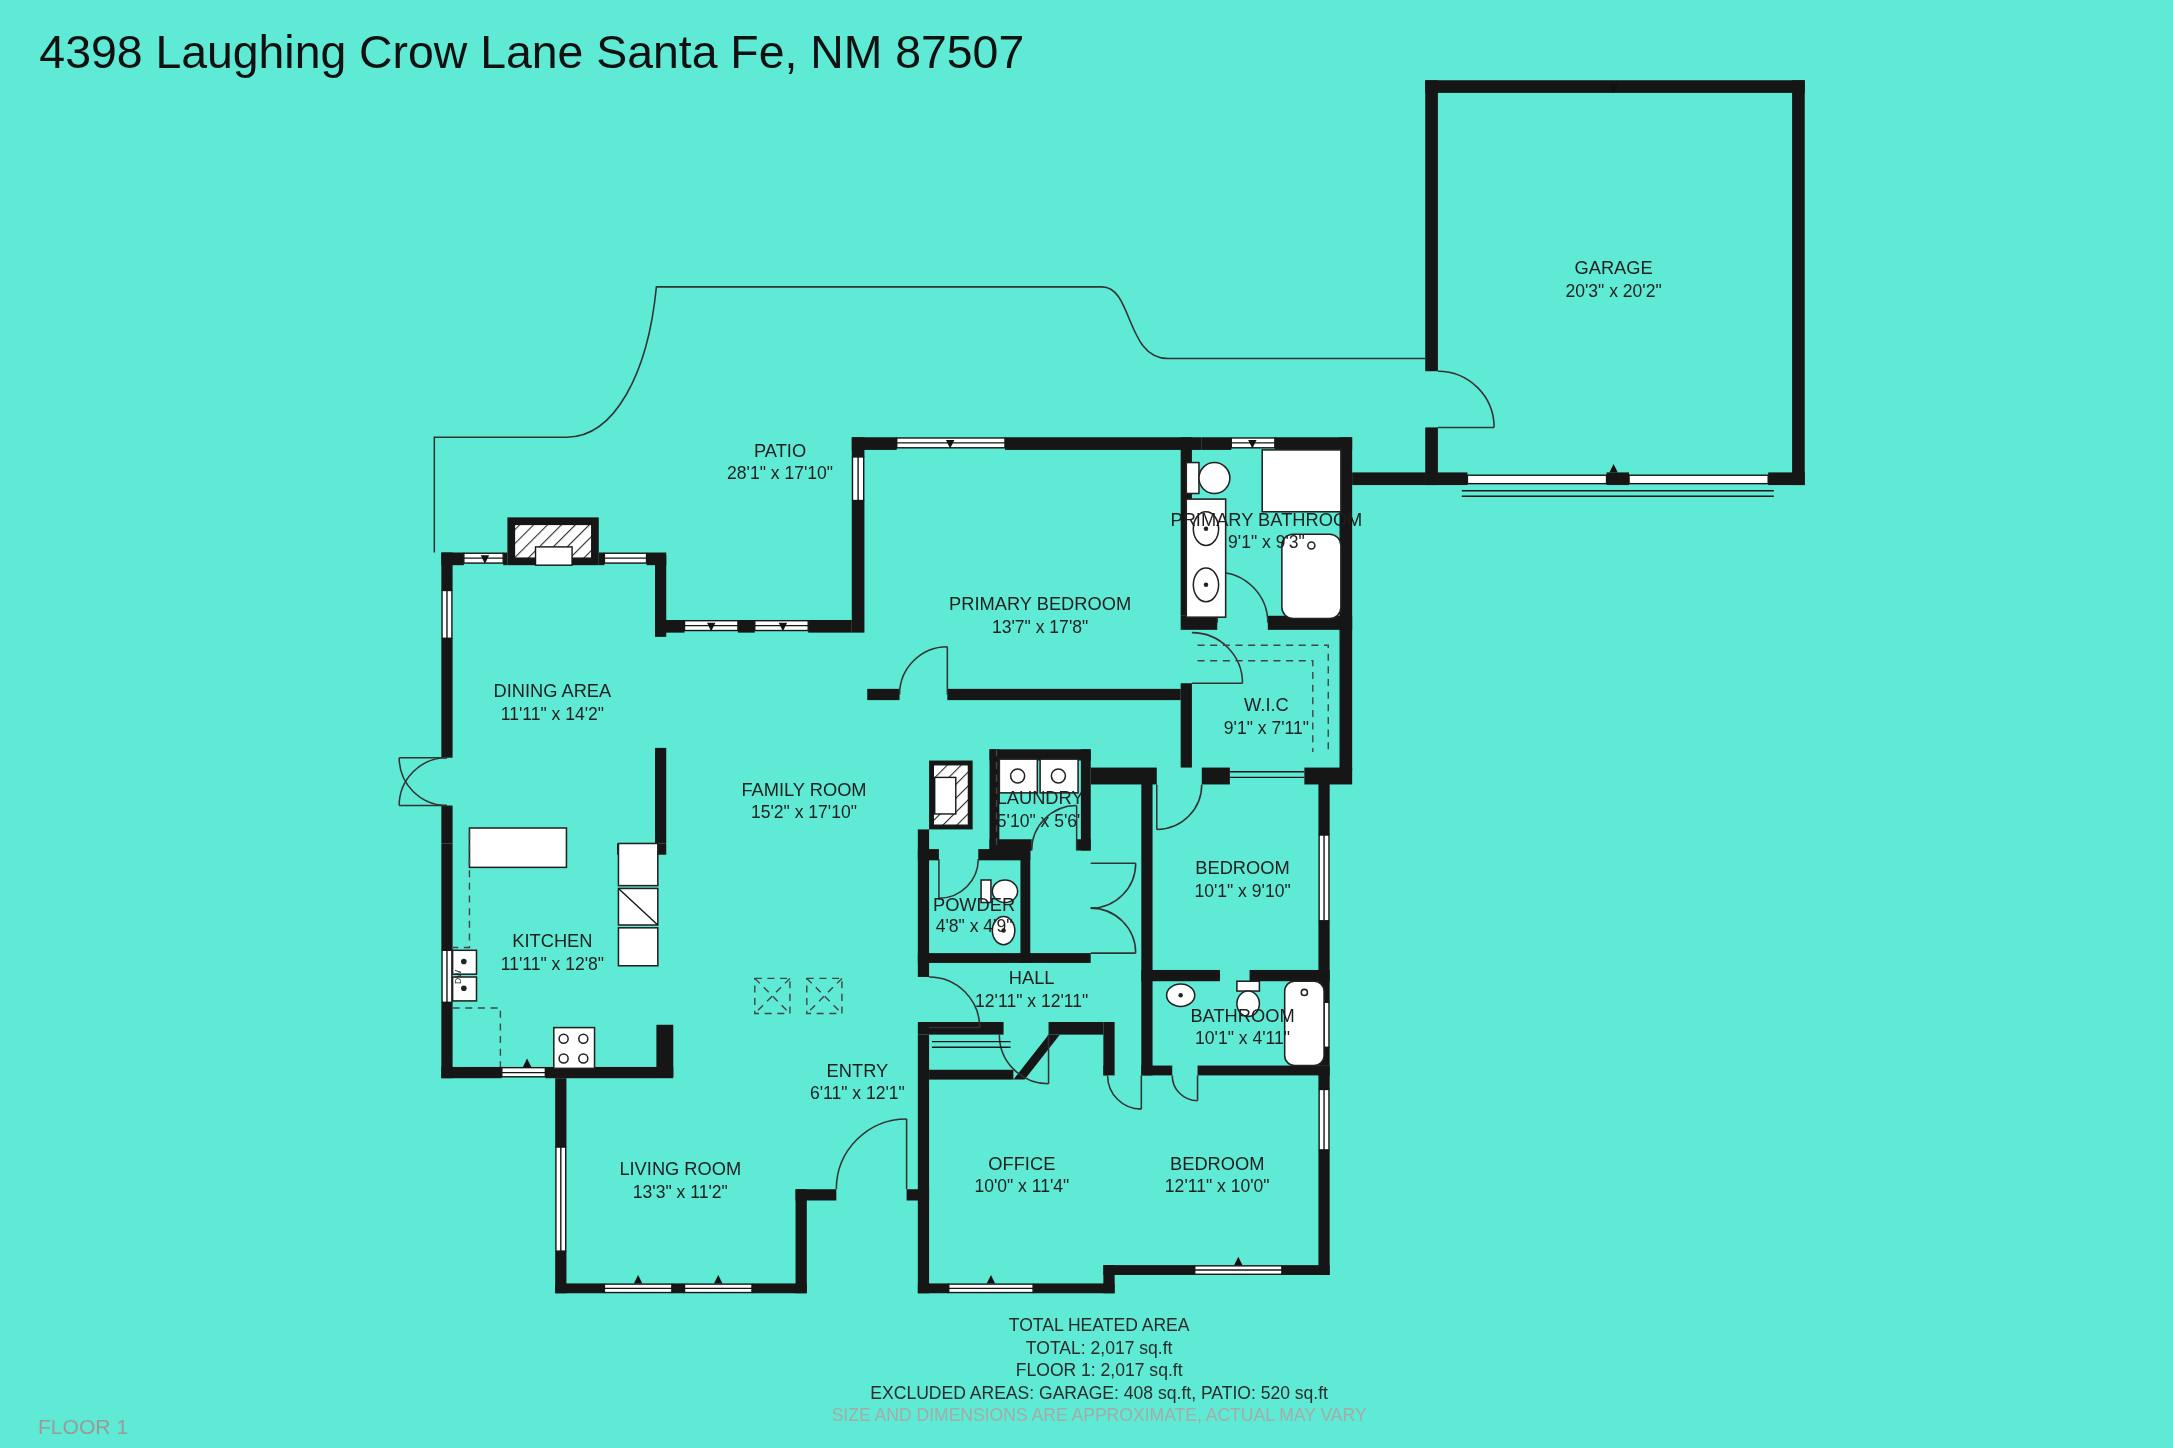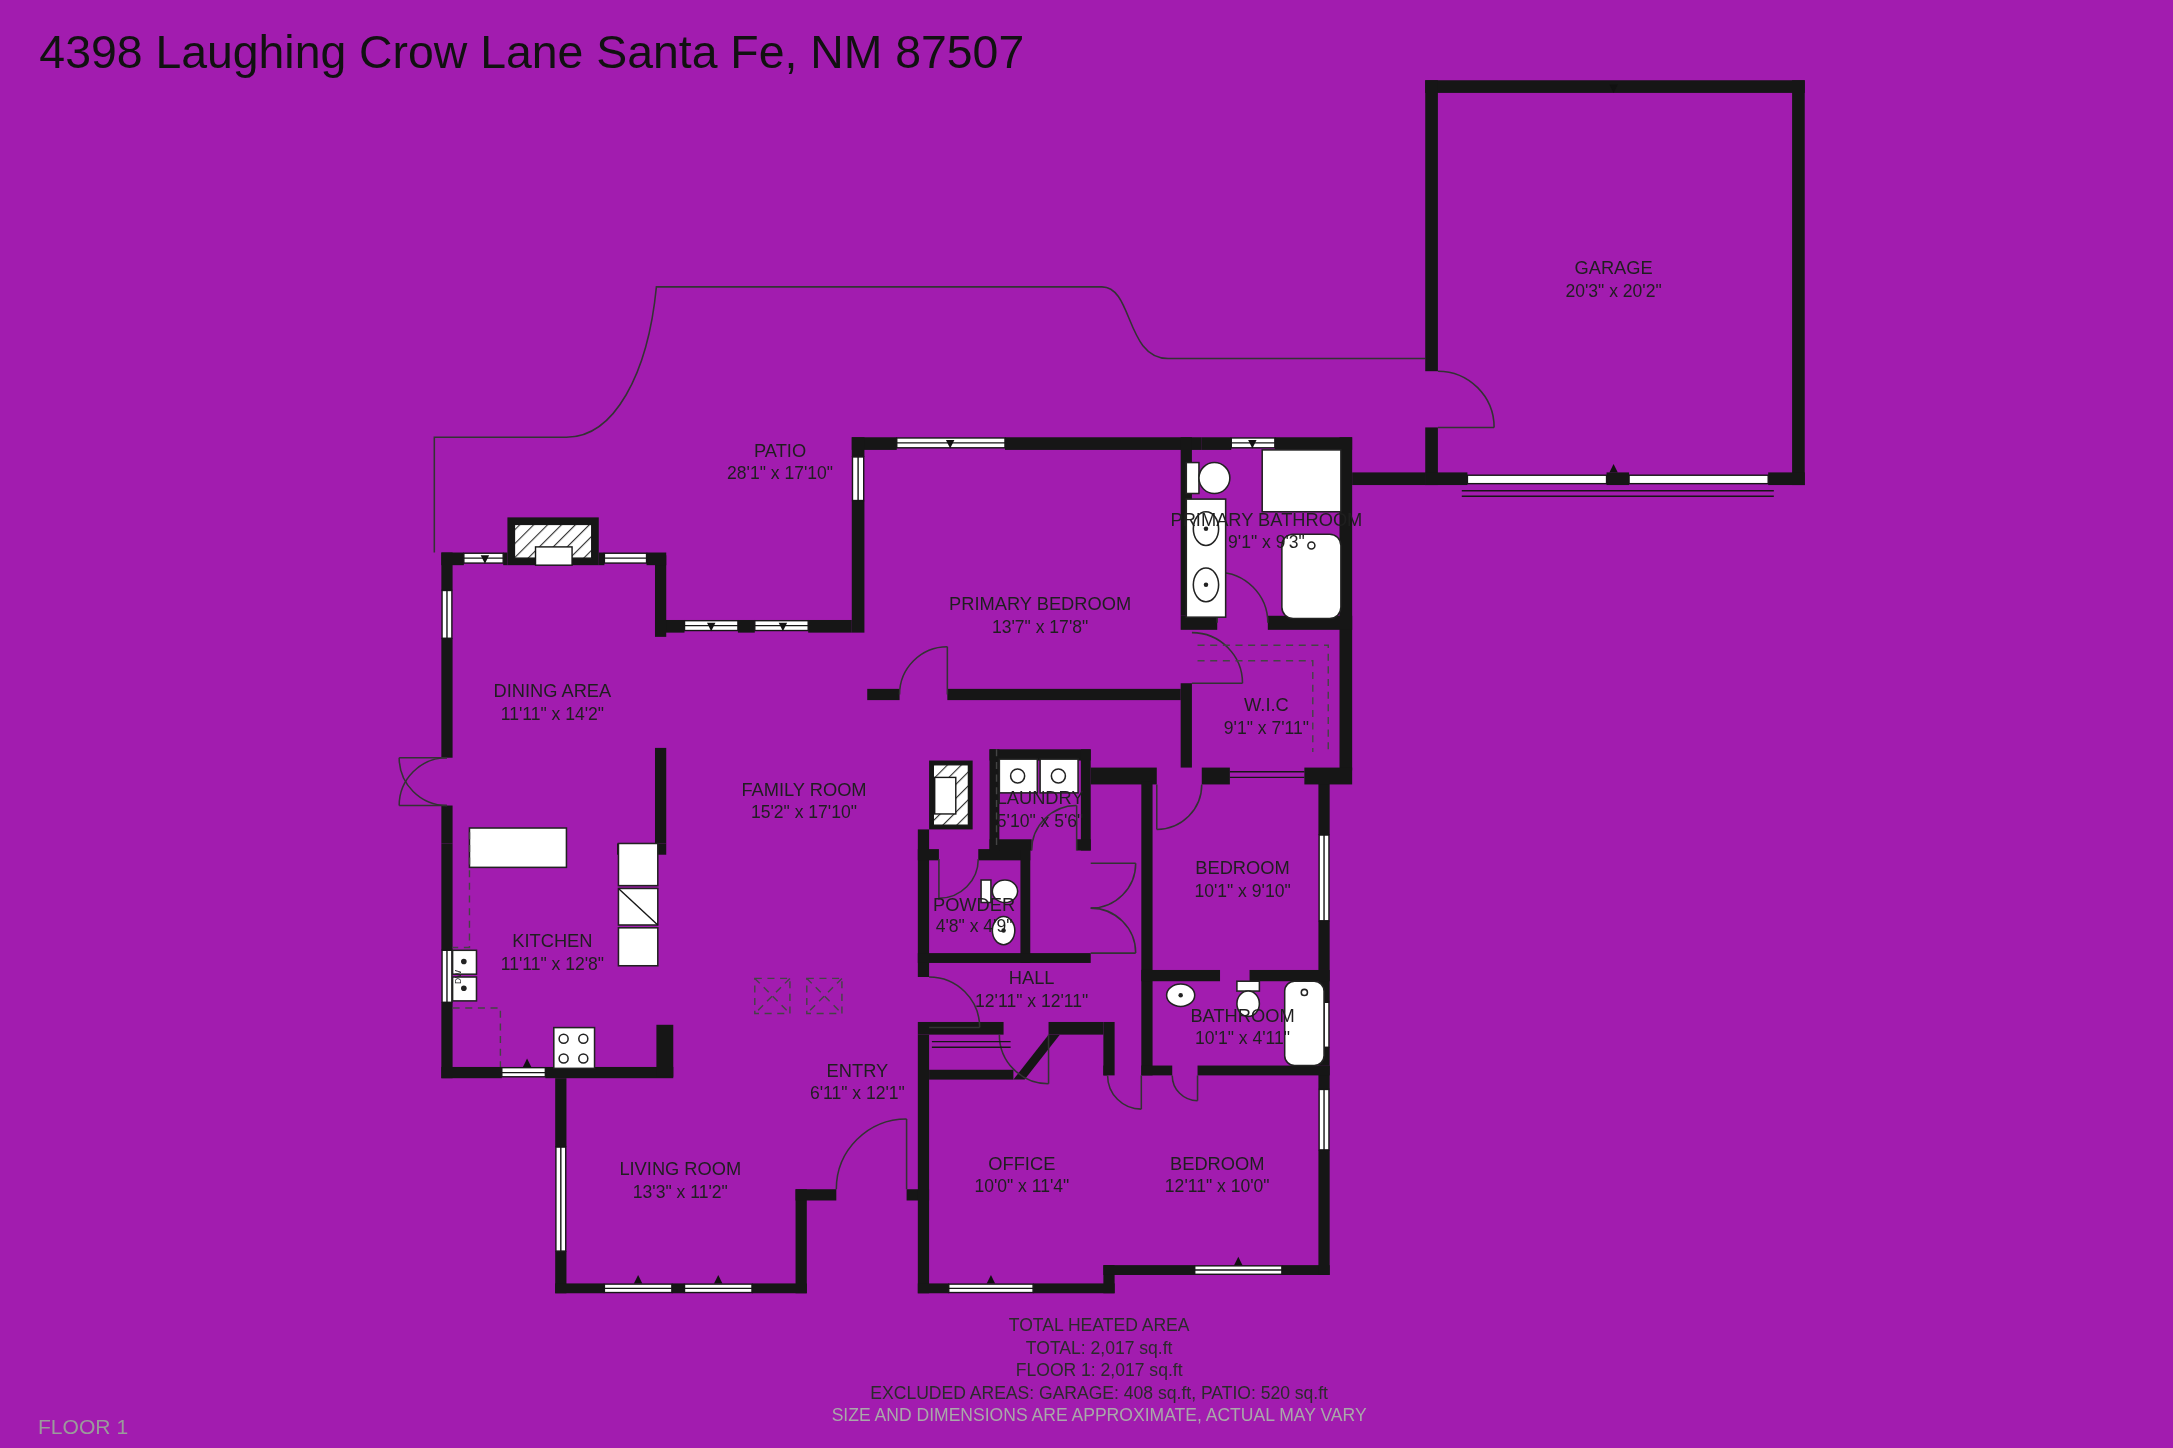--- a/index.html
+++ b/index.html
@@ -1,16 +1,16 @@
 <!DOCTYPE html>
 <html><head>
 <meta charset="utf-8">
 <style>
   html,body{margin:0;padding:0;background:#ffffff;}
-  .page{position:relative;width:2173px;height:1448px;background:#a21caf;overflow:hidden;
+  .page{position:relative;width:2173px;height:1448px;background:#5eead4;overflow:hidden;
         font-family:"Liberation Sans", sans-serif;}
   svg{position:absolute;left:0;top:0;}
   .rn{font-family:"Liberation Sans",sans-serif;font-size:13px;fill:#1f1f1f;text-anchor:middle;}
   .rd{font-family:"Liberation Sans",sans-serif;font-size:12.5px;fill:#1f1f1f;text-anchor:middle;}
   .title{font-family:"Liberation Sans",sans-serif;font-size:33px;fill:#111;}
   .foot{font-family:"Liberation Sans",sans-serif;font-size:12.5px;fill:#2b2b2b;text-anchor:middle;}
   .foot-muted{font-family:"Liberation Sans",sans-serif;font-size:12.5px;fill:#a9a9a9;text-anchor:middle;}
   .floor{font-family:"Liberation Sans",sans-serif;font-size:15px;fill:#9b9b9b;}
   .w{fill:#fff;stroke:#161616;stroke-width:1;}
   .wl{stroke:#161616;stroke-width:1;}

